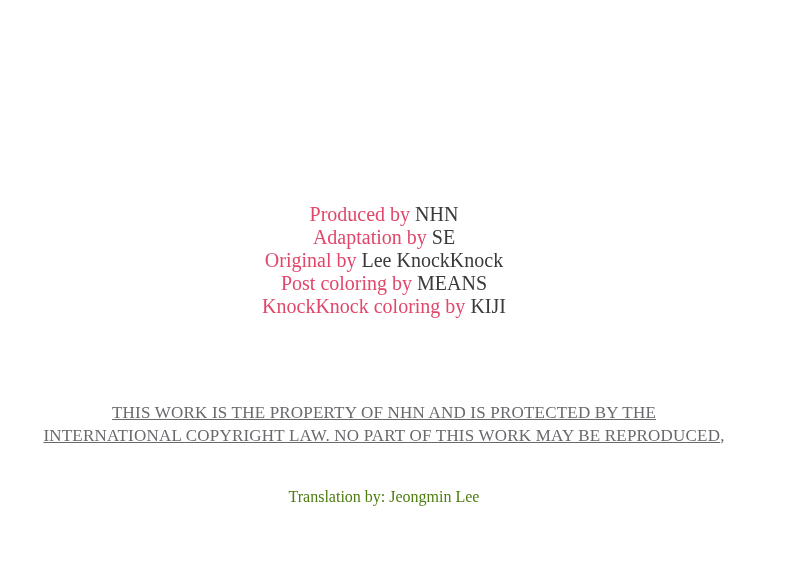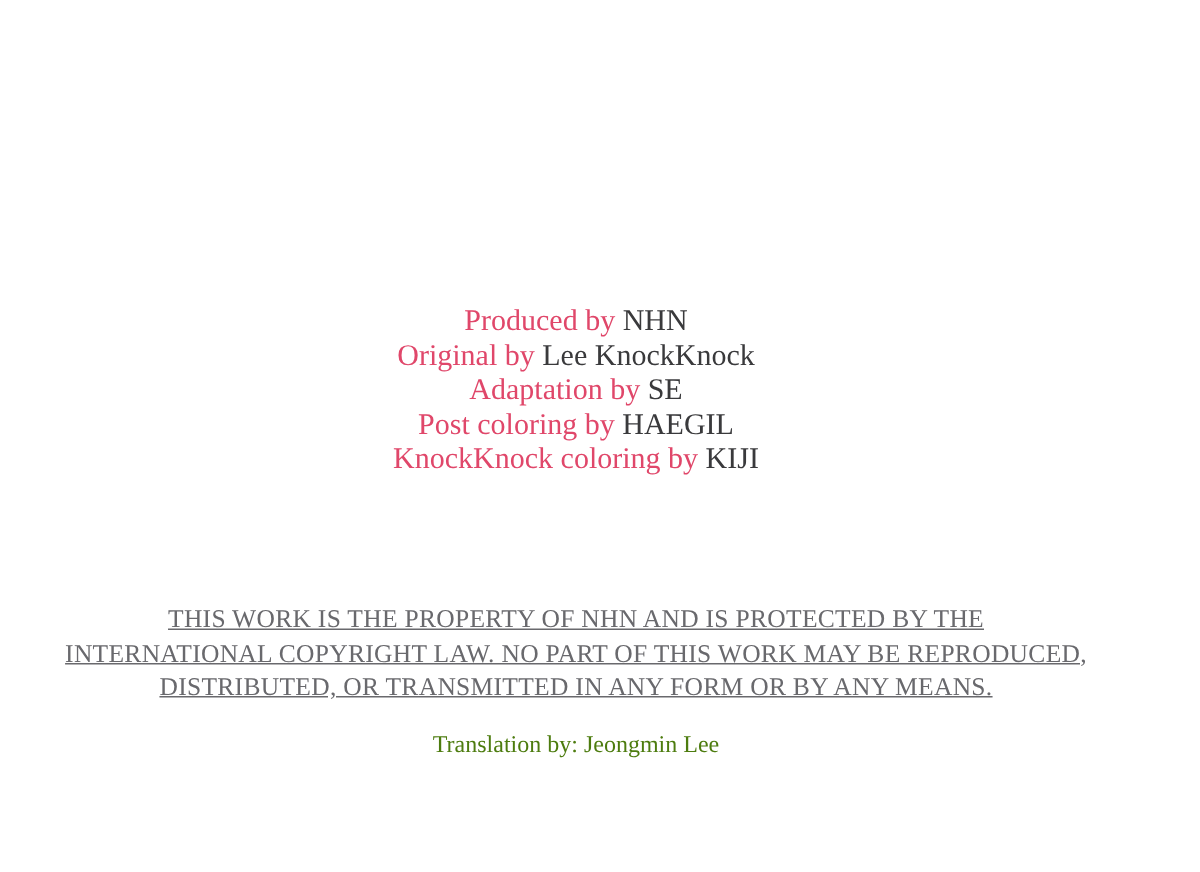--- a/index.html
+++ b/index.html
@@ -65,38 +65,37 @@
 <body>
 
 <div class="page">
 
   <div class="credits-block">
     <div class="credit-line">
       <span class="credit-role">Produced by</span>
       <span class="credit-name">NHN</span>
     </div>
     <div class="credit-line">
+      <span class="credit-role">Adaptation by</span>
+      <span class="credit-name">SE</span>
+    </div>
+    <div class="credit-line">
       <span class="credit-role">Original by</span>
       <span class="credit-name">Lee KnockKnock</span>
     </div>
     <div class="credit-line">
-      <span class="credit-role">Adaptation by</span>
-      <span class="credit-name">SE</span>
-    </div>
-    <div class="credit-line">
       <span class="credit-role">Post coloring by</span>
-      <span class="credit-name">HAEGIL</span>
+      <span class="credit-name">MEANS</span>
     </div>
     <div class="credit-line">
       <span class="credit-role">KnockKnock coloring by</span>
       <span class="credit-name">KIJI</span>
     </div>
   </div>
 
   <div class="copyright-block">
     <div class="copyright-line">THIS WORK IS THE PROPERTY OF NHN AND IS PROTECTED BY THE</div>
     <div class="copyright-line">INTERNATIONAL COPYRIGHT LAW. NO PART OF THIS WORK MAY BE REPRODUCED,</div>
-    <div class="copyright-line">DISTRIBUTED, OR TRANSMITTED IN ANY FORM OR BY ANY MEANS.</div>
   </div>
 
   <div class="translation-line">Translation by: Jeongmin Lee</div>
 
 </div>
 
 </body></html>

